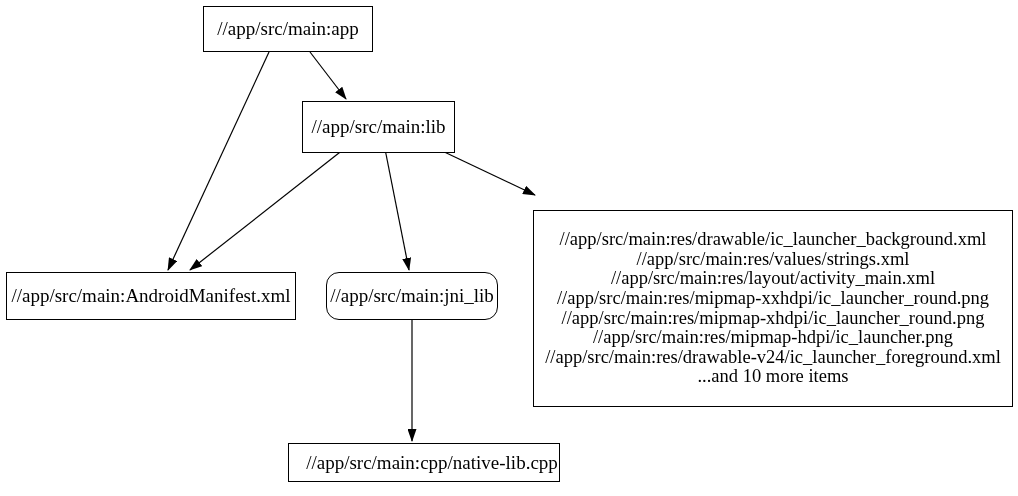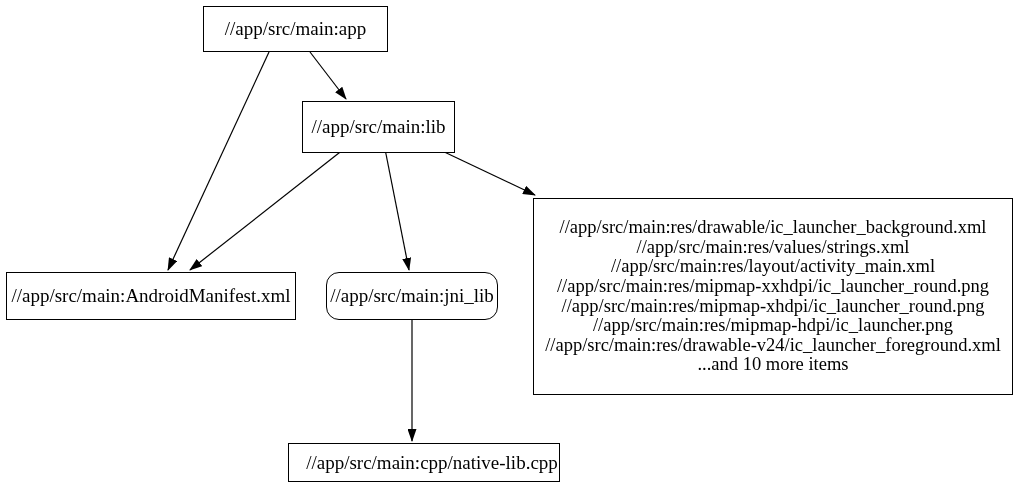--- a/index.html
+++ b/index.html
@@ -28,27 +28,27 @@
     box-sizing: border-box;
     border: 1px solid #000000;
     background: #ffffff;
     display: flex;
     align-items: center;
     justify-content: center;
     text-align: center;
     font-size: 19px;
     white-space: nowrap;
   }
-  .node-app      { left: 203px; top: 6px;   width: 185px; height: 46px; }
+  .node-app      { left: 203px; top: 6px;   width: 170px; height: 46px; }
   .node-lib      { left: 302px; top: 101px; width: 153px; height: 52px; }
   .node-manifest { left: 6px;   top: 272px; width: 290px; height: 48px; }
   .node-jni      { left: 326px; top: 272px; width: 172px; height: 48px; border-radius: 13px; }
   .node-native   { left: 288px; top: 443px; width: 272px; height: 39px; padding-left: 16px; }
   .node-resources {
-    left: 533px; top: 198px; width: 480px; height: 197px;
+    left: 533px; top: 210px; width: 480px; height: 197px;
     flex-direction: column;
     line-height: 19.6px;
     font-size: 18.5px;
   }
   .res-line { display: block; }
 </style>
 </head>
 <body>
 
 <div class="graph">

